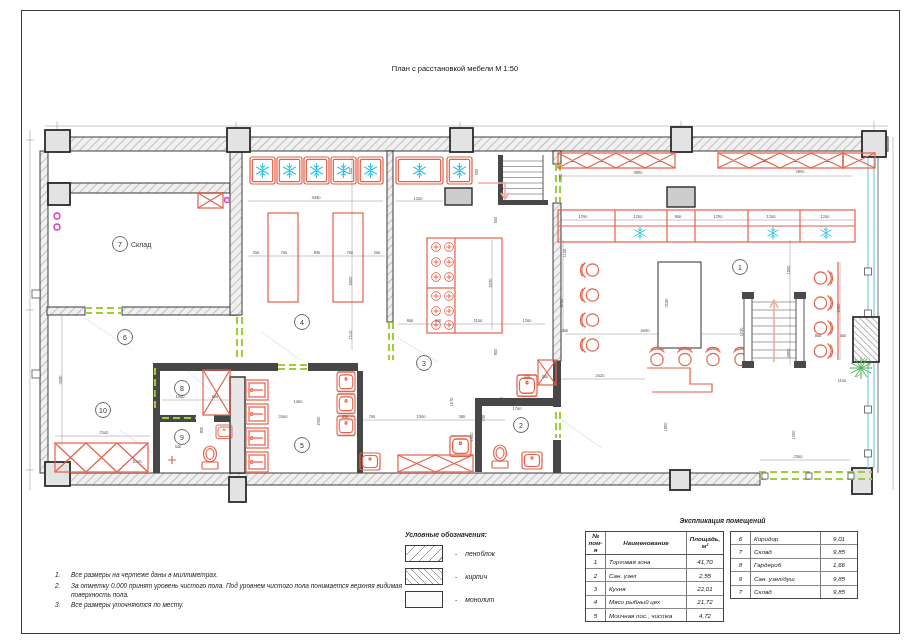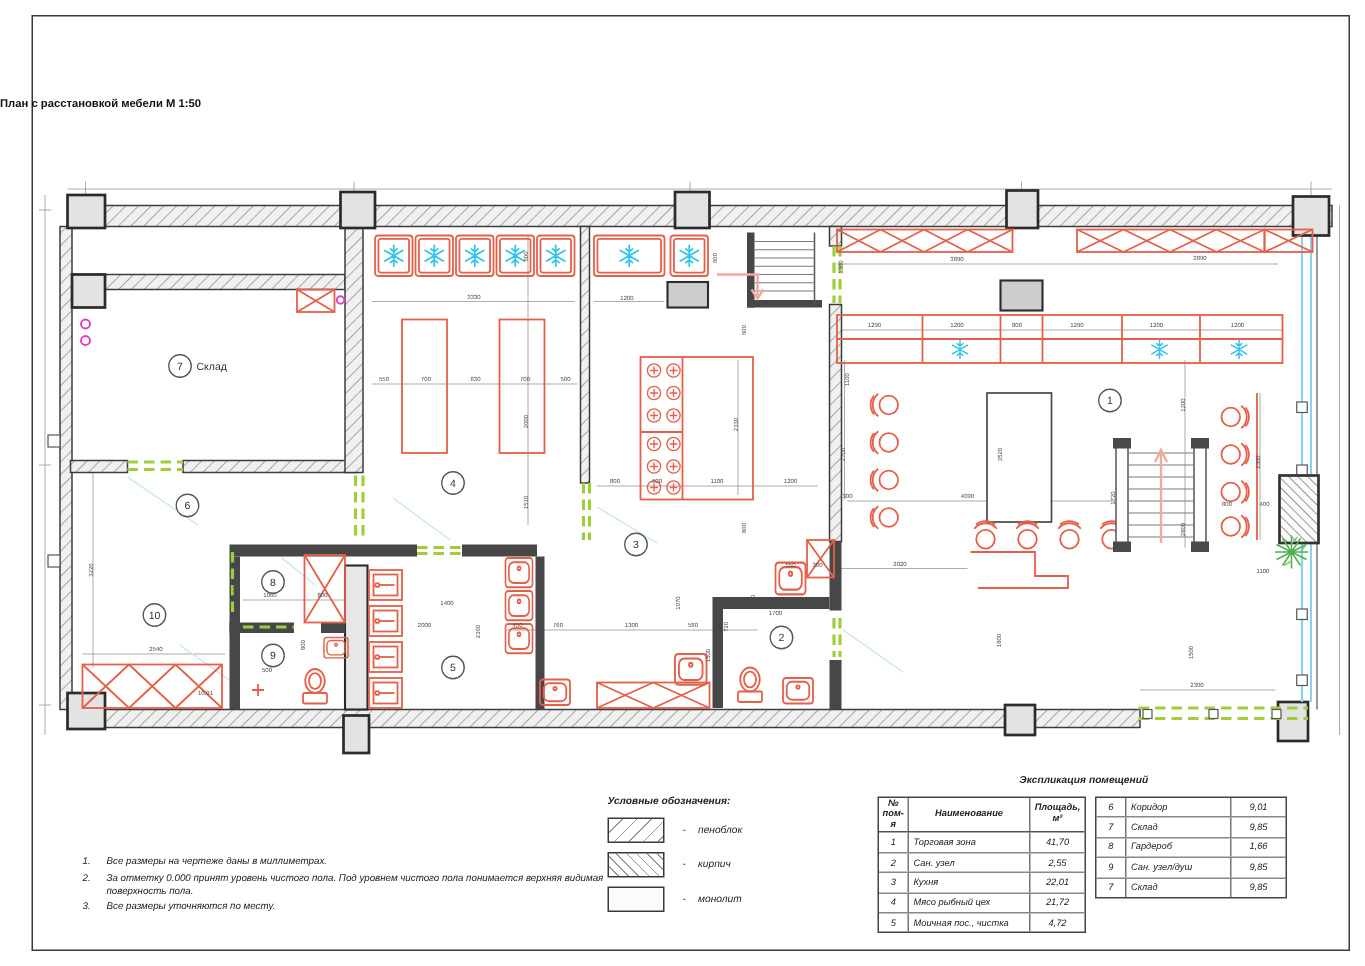--- a/index.html
+++ b/index.html
@@ -1,20 +1,20 @@
 <!DOCTYPE html>
 <html><head>
 <meta charset="utf-8">
 <style>
   html,body{margin:0;padding:0;background:#fff;}
   #sheet{position:relative;width:910px;height:644px;background:#fff;overflow:hidden;
          font-family:"Liberation Sans",sans-serif;color:#222;}
   .frame{position:absolute;left:21px;top:10px;width:877px;height:622px;border:1.6px solid #3a3a3a;}
   #plan-svg{position:absolute;left:0;top:0;}
-  #title{position:absolute;left:0;right:0;top:64px;font-size:7.5px;font-weight:bold;color:#111;}
+  #title{position:absolute;left:0;right:0;top:64px;text-align:center;font-size:7.5px;font-weight:normal;color:#111;}
 
   
   .wall{fill:url(#hatch);stroke:#3c3c3c;stroke-width:1;}
   .wallD{fill:#474747;stroke:none;}
   .col{fill:#e3e3e3;stroke:#2b2b2b;stroke-width:1.8;}
   .colD{fill:#cdcdcd;stroke:#2b2b2b;stroke-width:1.4;}
   .pier{fill:#e7e7e7;stroke:#2b2b2b;stroke-width:1.4;}
   .red{stroke:#e4604a;fill:none;stroke-width:1.2;}
   .redT{stroke:#e4604a;fill:none;stroke-width:.9;}
   .cy{stroke:#2fc4ea;fill:none;stroke-width:1.15;stroke-linecap:round;}

